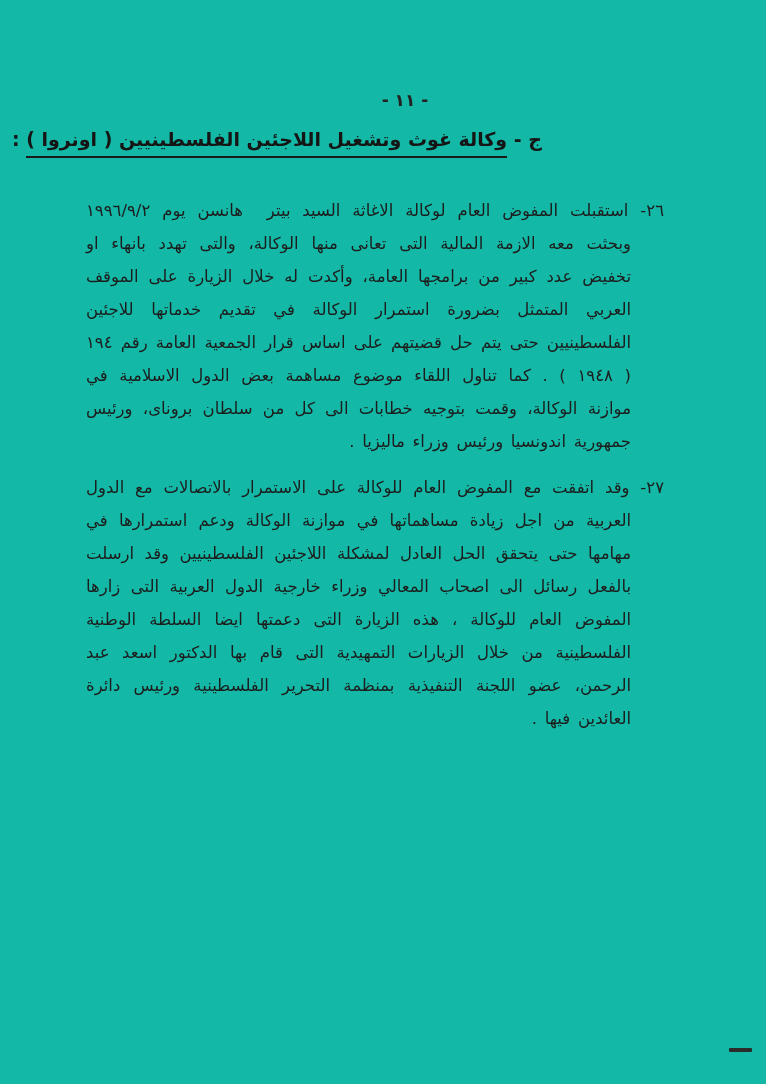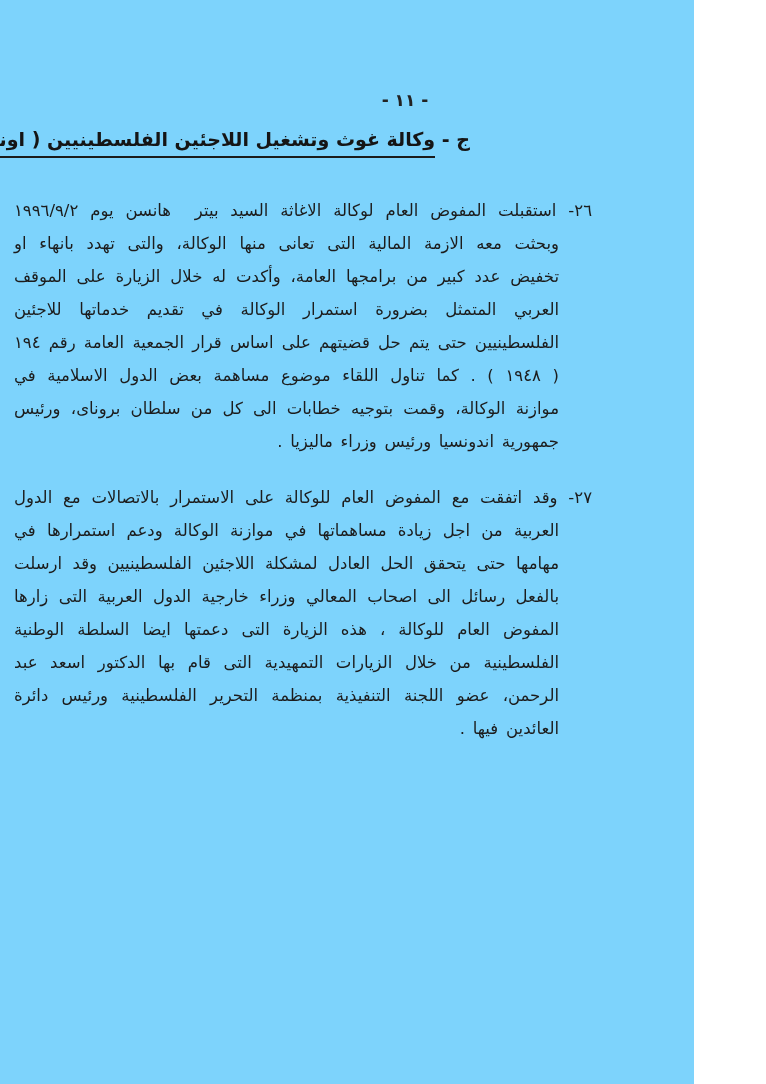--- a/index.html
+++ b/index.html
@@ -2,23 +2,23 @@
 <html lang="ar"><head>
 <meta charset="utf-8">
 <style>
   html, body {
     margin: 0;
     padding: 0;
     background: #ffffff;
   }
   .page {
     position: relative;
-    width: 694px;
+    width: 766px;
     height: 1084px;
-    background: #7dd3fc;
+    background: #14b8a6;
     font-family: "DejaVu Sans", sans-serif;
     color: #1b1b1b;
     overflow: hidden;
   }
   .page-number {
     position: absolute;
     top: 90px;
     left: 22px;
     width: 766px;
     text-align: center;
@@ -53,21 +53,21 @@
     font-size: 16.5px;
     line-height: 33px;
     word-spacing: 2.5px;
     color: #1c1c1c;
   }
   .para {
     padding-right: 33px;
     text-indent: -33px;
   }
   .para + .para {
-    margin-top: 23px;
+    margin-top: 13px;
   }
   .para-number {
     white-space: nowrap;
   }
   .corner-mark {
     position: absolute;
     top: 1048px;
     left: 729px;
     width: 23px;
     height: 4px;

